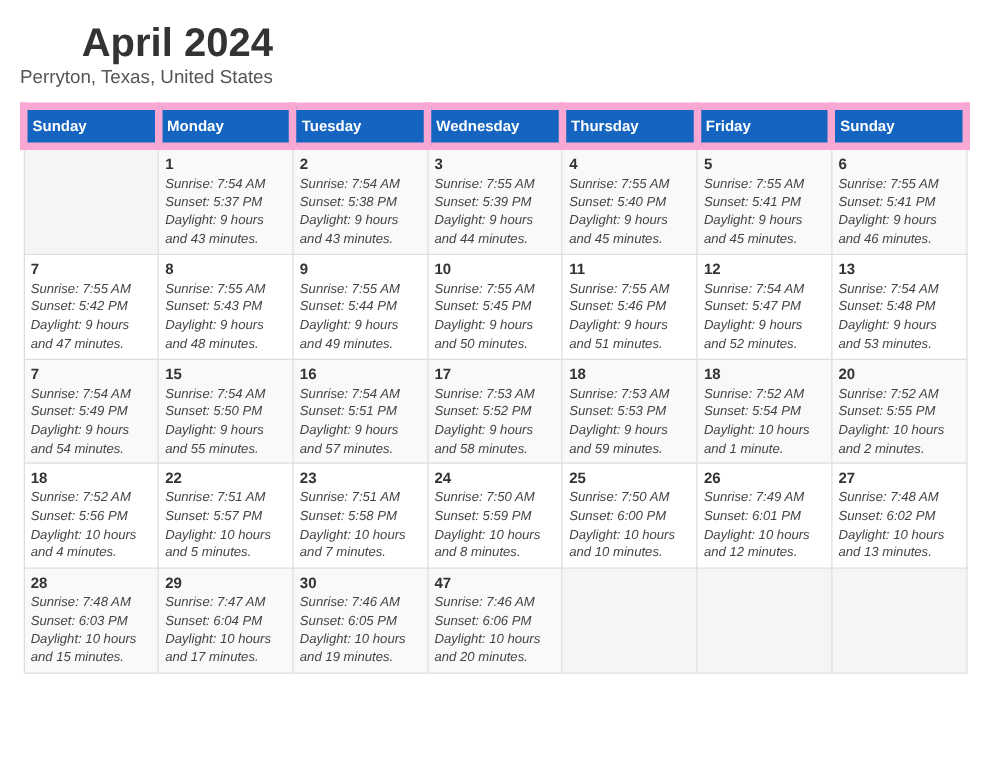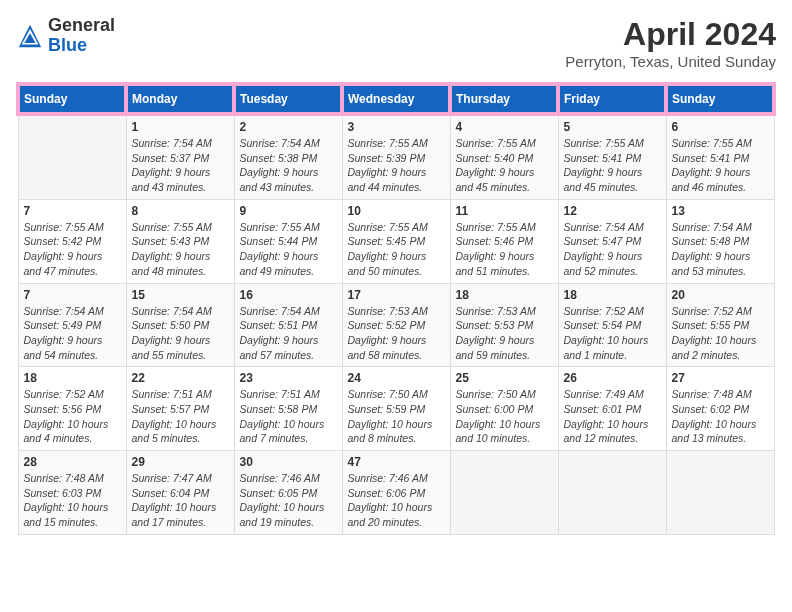--- a/index.html
+++ b/index.html
@@ -50,21 +50,21 @@
       border-collapse: collapse;
       font-size: 11px;
     }
     .calendar thead th {
       background: #1565c0;
       color: #fff;
       padding: 6px 4px;
       text-align: left;
       font-size: 12px;
       font-weight: bold;
-      border: 4px solid #f9a8d4;
+      border: 6px solid #f9a8d4;
     }
     .calendar tbody td {
       vertical-align: top;
       padding: 4px 5px;
       border: 1px solid #ddd;
       width: 108px;
       min-height: 80px;
       background: #fff;
     }
     .calendar tbody tr:nth-child(odd) td {
@@ -87,34 +87,23 @@
       font-style: italic;
     }
     td.empty {
       background: #f5f5f5 !important;
     }
   </style>
 </head>
 <body>
 
 <div class="header">
-  <div class="logo">
-    <svg class="logo-icon" viewBox="0 0 40 40">
-      <polygon points="20,4 36,36 4,36" fill="#1565c0"></polygon>
-      <polygon points="20,10 32,32 8,32" fill="#fff"></polygon>
-      <polygon points="20,16 28,30 12,30" fill="#1565c0"></polygon>
-    </svg>
-    <div class="logo-text">
-      <span class="logo-general">General</span><br>
-      <span class="logo-blue">Blue</span>
-    </div>
-  </div>
   <div class="title-block">
     <h1>April 2024</h1>
-    <h2>Perryton, Texas, United Sunday</h2>
+    <h2>Perryton, Texas, United States</h2>
   </div>
 </div>
 
 <table class="calendar">
   <thead>
     <tr id="header-row">
         <th>Sunday</th>
         <th>Monday</th>
         <th>Tuesday</th>
         <th>Wednesday</th>

